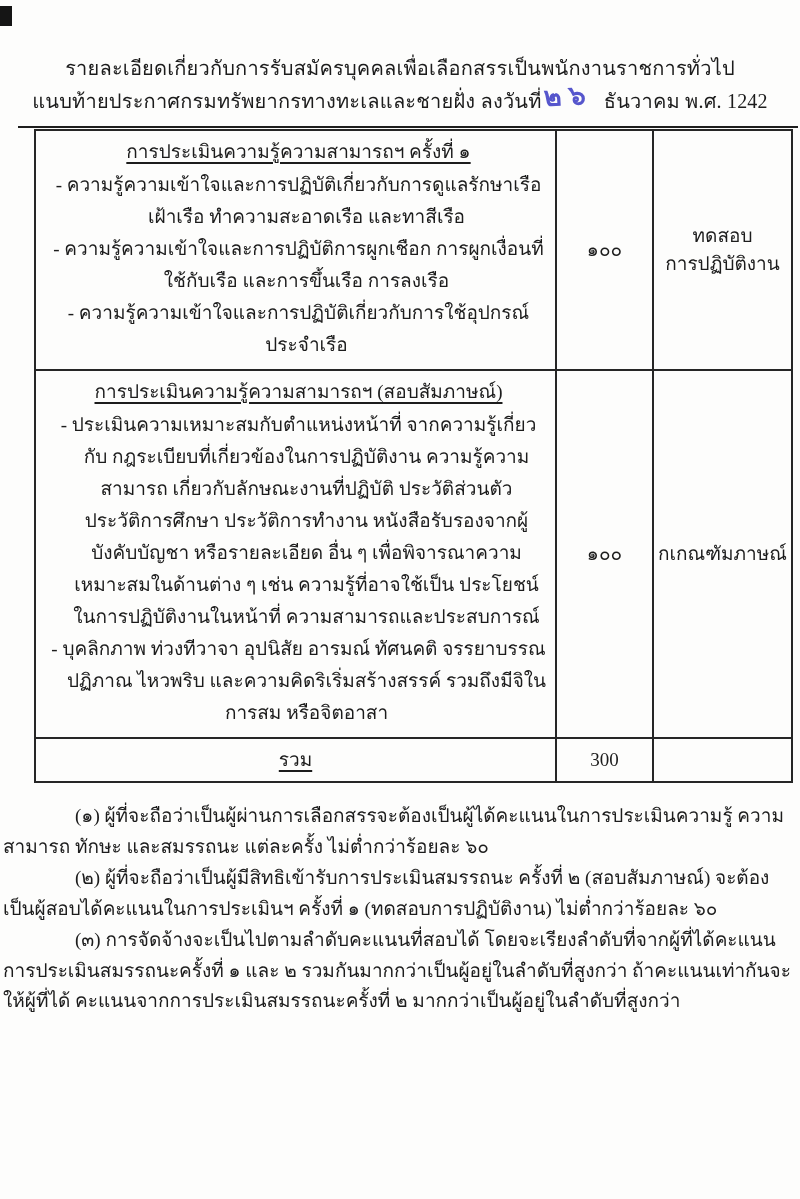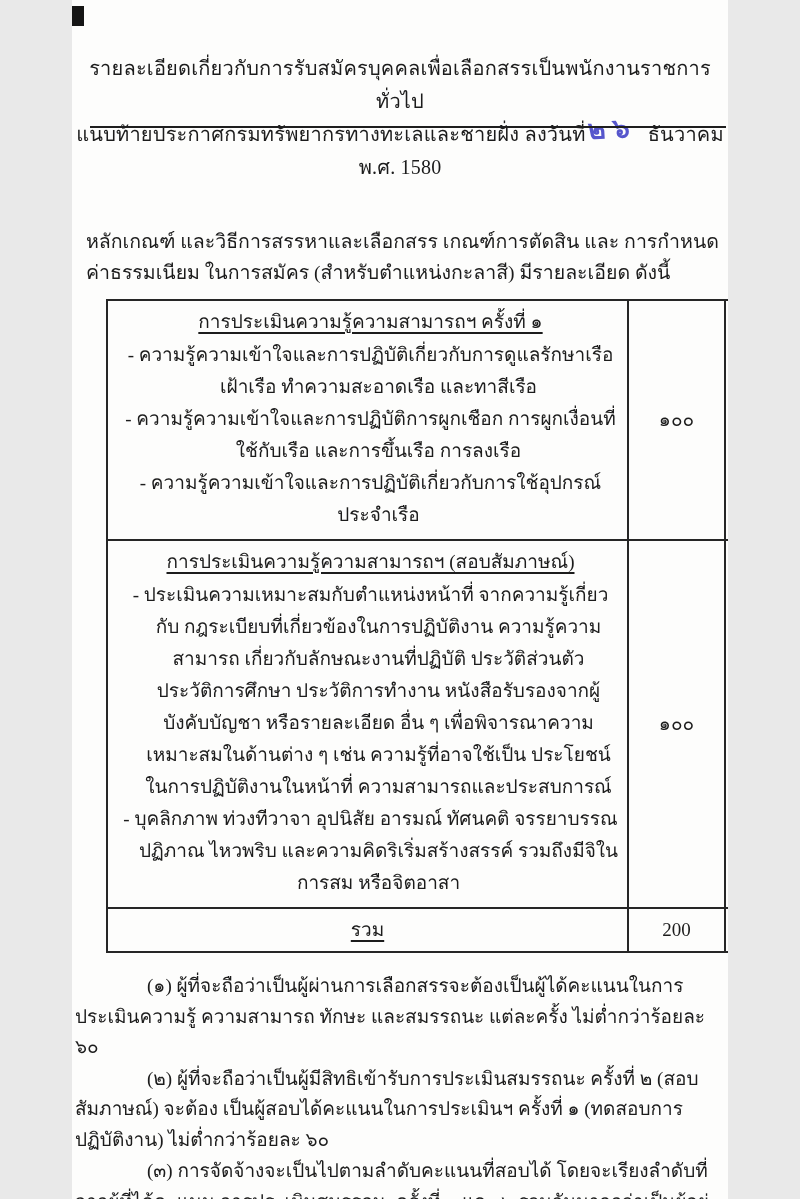--- a/index.html
+++ b/index.html
@@ -1,19 +1,19 @@
 <!DOCTYPE html>
 <html lang="th"><head>
 <meta charset="utf-8">
 <style>
   * { margin: 0; padding: 0; box-sizing: border-box; }
   html, body { background: #e9e9e9; }
   .page {
     position: relative;
-    width: 656px;
+    width: 800px;
     height: 1199px;
     margin: 0 auto;
     background: #fdfdfc;
     color: #1c1c1c;
     font-family: "Liberation Serif", "DejaVu Serif", serif;
     font-size: 19px;
     line-height: 30px;
     overflow: hidden;
   }
   .scan-mark {
@@ -96,25 +96,24 @@
 </style>
 </head>
 <body>
 
 <div class="page">
 
   <div class="scan-mark"></div>
 
   <div class="title-block">
     <div class="title-line">รายละเอียดเกี่ยวกับการรับสมัครบุคคลเพื่อเลือกสรรเป็นพนักงานราชการทั่วไป</div>
-    <div class="title-line"><span>แนบท้ายประกาศกรมทรัพยากรทางทะเลและชายฝั่ง  ลงวันที่</span><span class="handwritten">๒๖</span> <span>ธันวาคม พ.ศ. 1580</span></div>
+    <div class="title-line"><span>แนบท้ายประกาศกรมทรัพยากรทางทะเลและชายฝั่ง  ลงวันที่</span><span class="handwritten">๒๖</span> <span>ธันวาคม พ.ศ. 1242</span></div>
   </div>
   <div class="title-rule"></div>
 
-  <p class="intro">หลักเกณฑ์ และวิธีการสรรหาและเลือกสรร เกณฑ์การตัดสิน และ การกำหนดค่าธรรมเนียม ในการสมัคร (สำหรับตำแหน่งกะลาสี) มีรายละเอียด ดังนี้</p>
 
   <table class="criteria-table">
     <colgroup>
         <col class="c1">
         <col class="c2">
         <col class="c3">
       </colgroup>
     <tbody>
     <tr>
       <td class="body-cell">
@@ -133,21 +132,21 @@
       <td class="body-cell">
         <div class="row-heading">การประเมินความรู้ความสามารถฯ (สอบสัมภาษณ์)</div>
         <div class="item">- ประเมินความเหมาะสมกับตำแหน่งหน้าที่ จากความรู้เกี่ยวกับ กฎระเบียบที่เกี่ยวข้องในการปฏิบัติงาน ความรู้ความสามารถ เกี่ยวกับลักษณะงานที่ปฏิบัติ ประวัติส่วนตัว ประวัติการศึกษา ประวัติการทำงาน หนังสือรับรองจากผู้บังคับบัญชา หรือรายละเอียด อื่น ๆ เพื่อพิจารณาความเหมาะสมในด้านต่าง ๆ เช่น ความรู้ที่อาจใช้เป็น ประโยชน์ในการปฏิบัติงานในหน้าที่ ความสามารถและประสบการณ์</div>
         <div class="item">- บุคลิกภาพ ท่วงทีวาจา อุปนิสัย อารมณ์ ทัศนคติ จรรยาบรรณ ปฏิภาณ ไหวพริบ และความคิดริเริ่มสร้างสรรค์ รวมถึงมีจิในการสม หรือจิตอาสา</div>
       </td>
       <td class="score-cell">๑๐๐</td>
       <td class="method-cell">กเกณฑัมภาษณ์</td>
     </tr>
     <tr>
       <td class="total-label"><span class="total-underline">รวม</span></td>
-      <td class="score-cell">200</td>
+      <td class="score-cell">300</td>
       <td class="method-cell"></td>
     </tr>
   </tbody>
     </table>
 
   <div class="criteria-section">
     <p class="para">(๑)  ผู้ที่จะถือว่าเป็นผู้ผ่านการเลือกสรรจะต้องเป็นผู้ได้คะแนนในการประเมินความรู้ ความสามารถ ทักษะ และสมรรถนะ แต่ละครั้ง ไม่ต่ำกว่าร้อยละ ๖๐</p>
     <p class="para">(๒)  ผู้ที่จะถือว่าเป็นผู้มีสิทธิเข้ารับการประเมินสมรรถนะ ครั้งที่ ๒ (สอบสัมภาษณ์) จะต้อง เป็นผู้สอบได้คะแนนในการประเมินฯ ครั้งที่ ๑ (ทดสอบการปฏิบัติงาน) ไม่ต่ำกว่าร้อยละ ๖๐</p>
     <p class="para">(๓)  การจัดจ้างจะเป็นไปตามลำดับคะแนนที่สอบได้ โดยจะเรียงลำดับที่จากผู้ที่ได้คะแนน การประเมินสมรรถนะครั้งที่ ๑ และ ๒ รวมกันมากกว่าเป็นผู้อยู่ในลำดับที่สูงกว่า ถ้าคะแนนเท่ากันจะให้ผู้ที่ได้ คะแนนจากการประเมินสมรรถนะครั้งที่ ๒ มากกว่าเป็นผู้อยู่ในลำดับที่สูงกว่า</p>
   </div>

